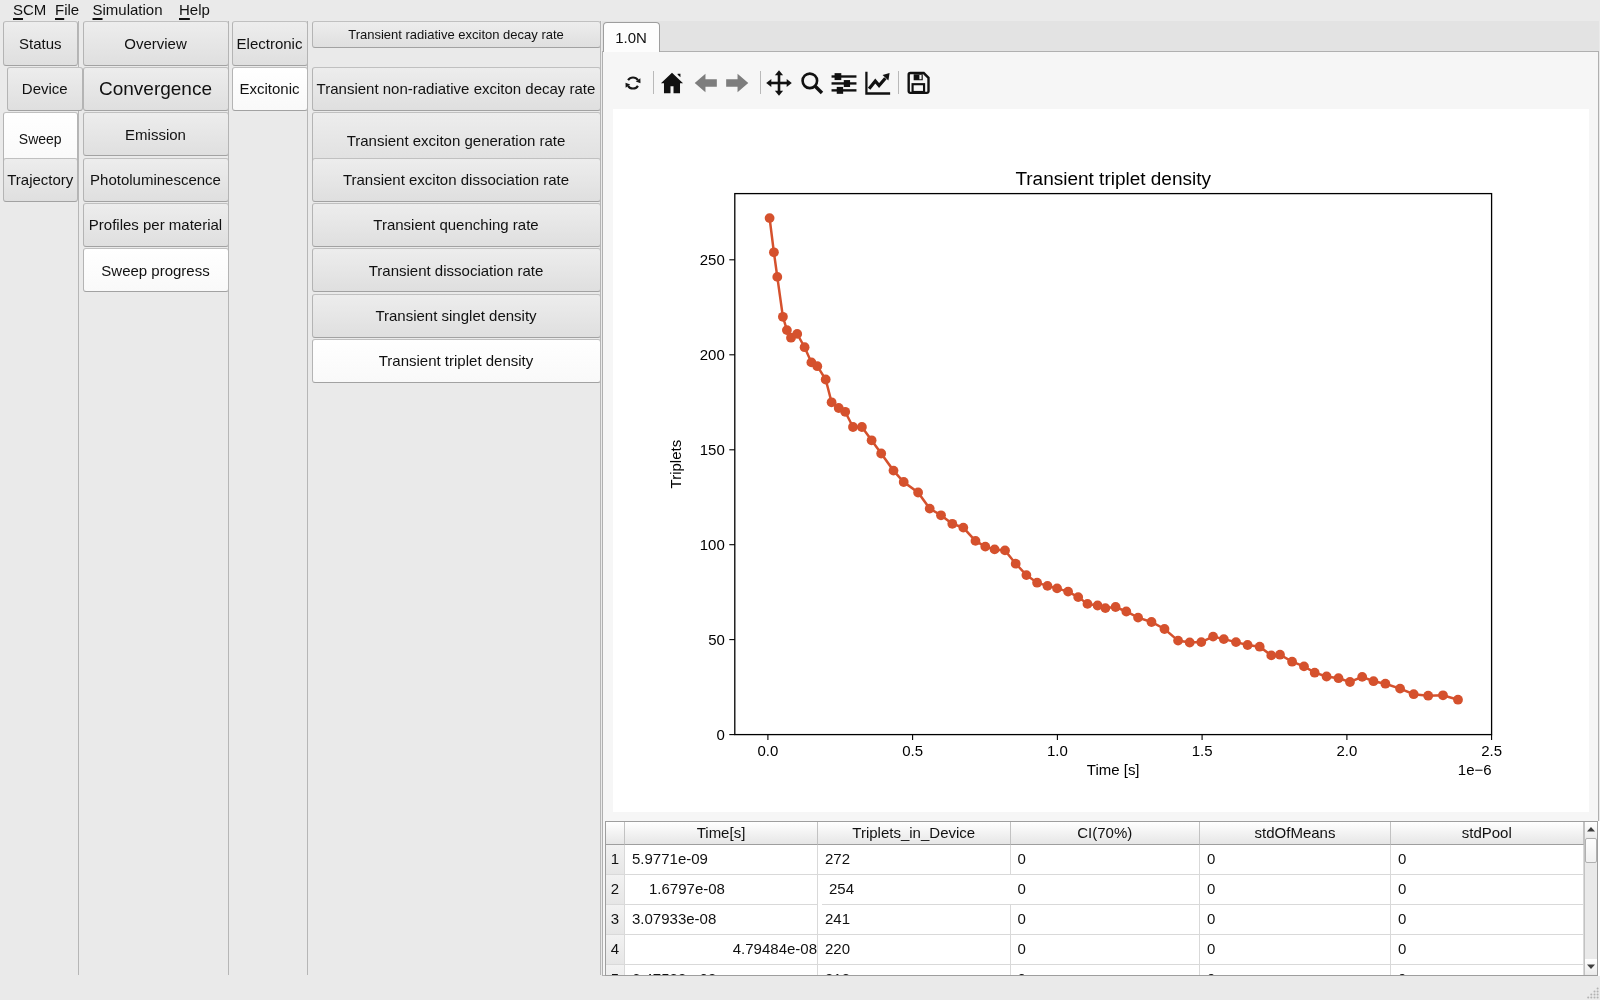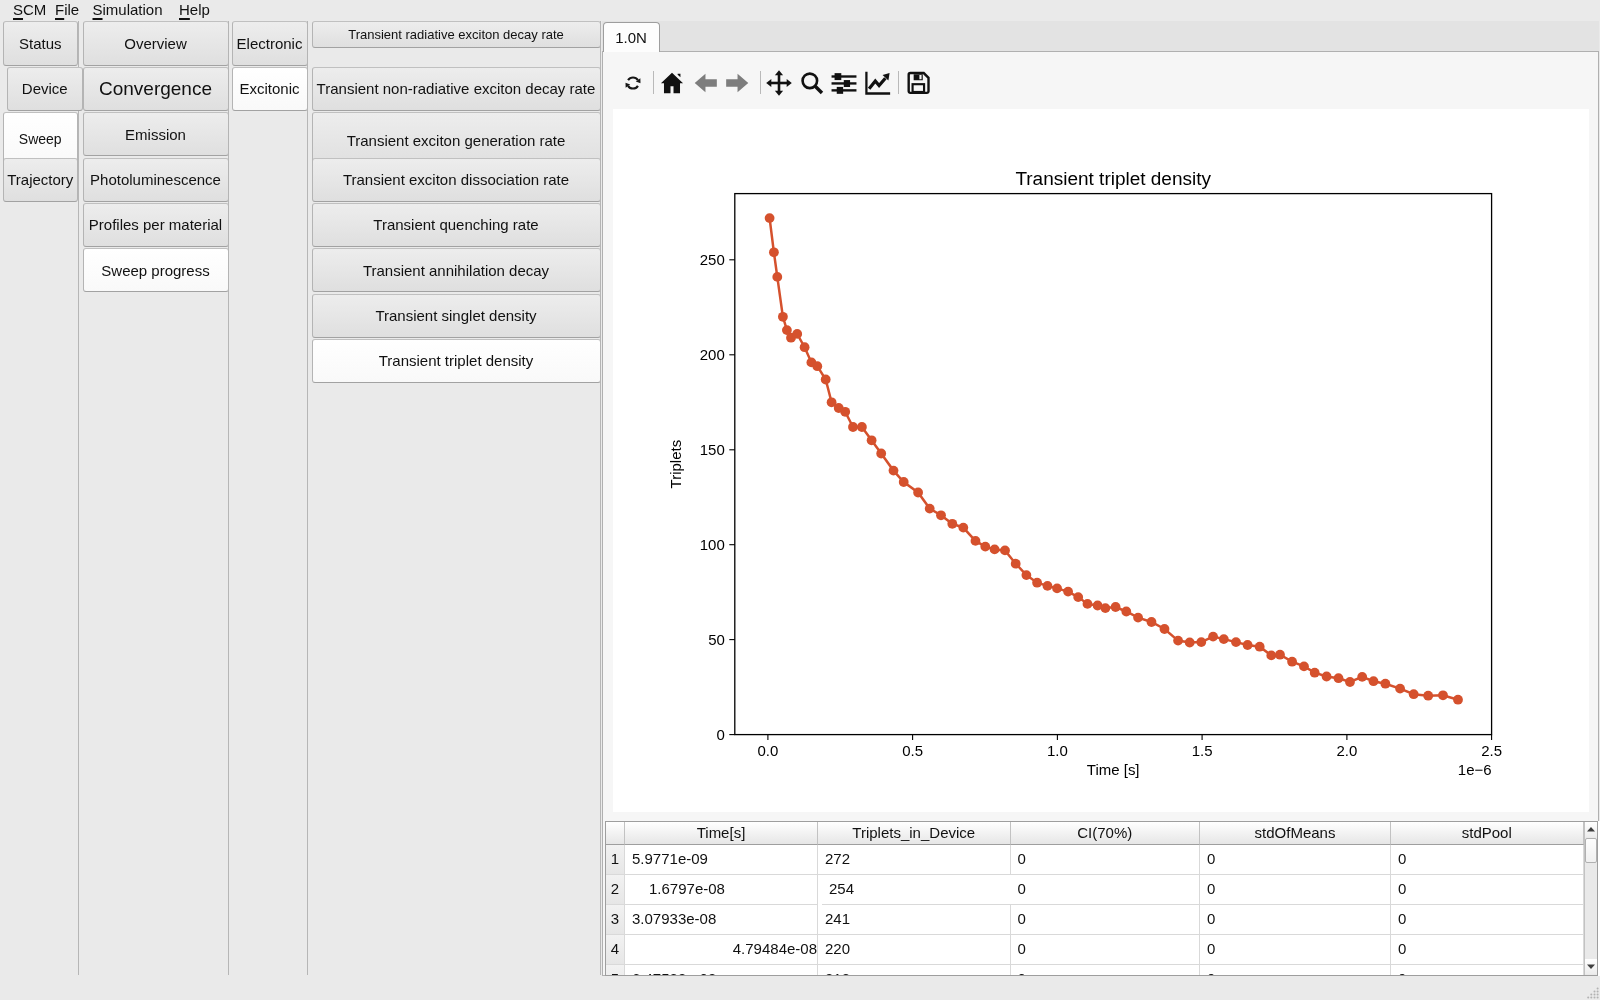--- a/index.html
+++ b/index.html
@@ -53,21 +53,21 @@
 <div class="btn" style="left:82.5px;top:157.5px;width:146px;height:44.2px;font-size:15px">Photoluminescence</div>
 <div class="btn" style="left:82.5px;top:202.8px;width:146px;height:44.2px;font-size:15px">Profiles per material</div>
 <div class="btn sel" style="left:82.5px;top:248.2px;width:146px;height:44.2px;font-size:15px">Sweep progress</div>
 <div class="btn" style="left:231.5px;top:21.4px;width:76px;height:44.2px;font-size:15px">Electronic</div>
 <div class="btn sel" style="left:231.5px;top:66.8px;width:76px;height:44.2px;font-size:15px">Excitonic</div>
 <div class="btn" style="left:311.5px;top:21.4px;width:289px;height:27px;font-size:13px">Transient radiative exciton decay rate</div>
 <div class="btn" style="left:311.5px;top:66.8px;width:289px;height:44.2px;font-size:15px">Transient non-radiative exciton decay rate</div>
 <div class="btn" style="left:311.5px;top:112.1px;width:289px;height:57px;font-size:15px">Transient exciton generation rate</div>
 <div class="btn" style="left:311.5px;top:157.5px;width:289px;height:44.2px;font-size:15px">Transient exciton dissociation rate</div>
 <div class="btn" style="left:311.5px;top:202.8px;width:289px;height:44.2px;font-size:15px">Transient quenching rate</div>
-<div class="btn" style="left:311.5px;top:248.2px;width:289px;height:44.2px;font-size:15px">Transient annihilation decay</div>
+<div class="btn" style="left:311.5px;top:248.2px;width:289px;height:44.2px;font-size:15px">Transient dissociation rate</div>
 <div class="btn" style="left:311.5px;top:293.5px;width:289px;height:44.2px;font-size:15px">Transient singlet density</div>
 <div class="btn sel" style="left:311.5px;top:338.8px;width:289px;height:44.2px;font-size:15px">Transient triplet density</div>
 <div style="position:absolute;left:602px;top:21px;width:996.5px;height:29.5px;background:#e3e3e3"></div>
 <div id="pane"></div>
 <div id="tab">1.0N</div>
 <svg width="26" height="26" viewBox="0 0 24 24" style="position:absolute;left:619.5px;top:69.5px">
     <g fill="none" stroke="#161616" stroke-width="2">
       <path d="M 7.45 9.4 A 5.4 5.4 0 0 1 16.55 9.4"></path>
       <path d="M 16.55 14.6 A 5.4 5.4 0 0 1 7.45 14.6"></path>
     </g>

